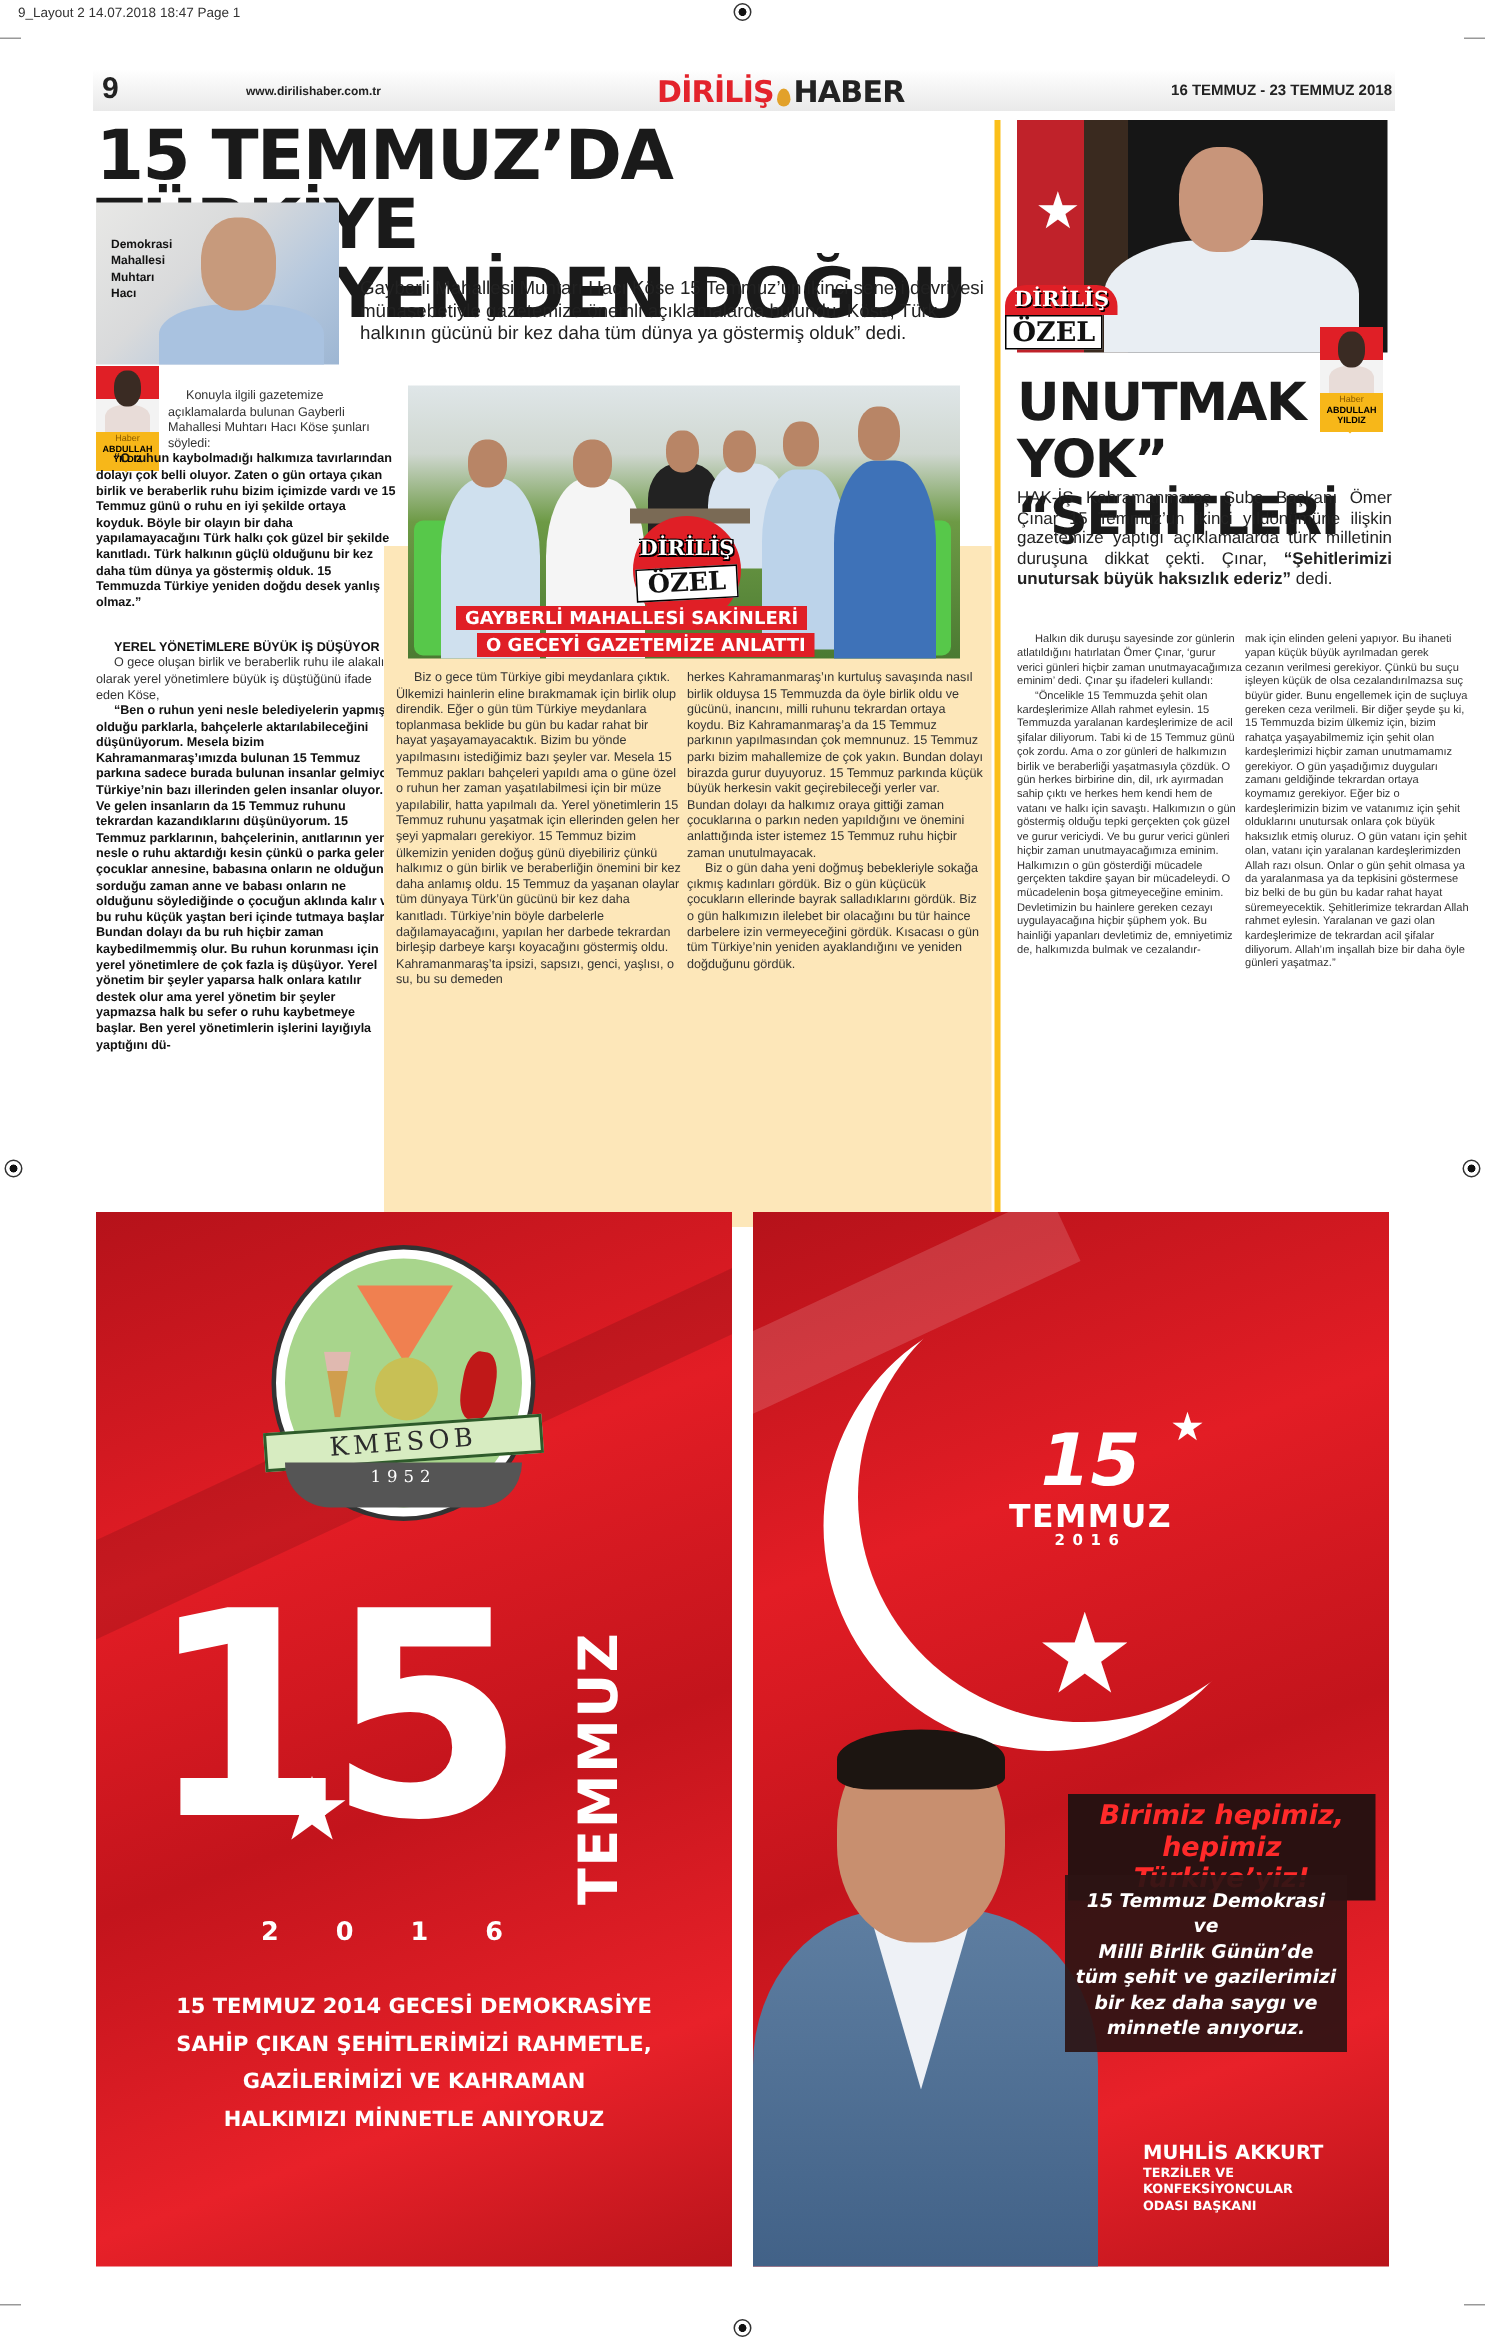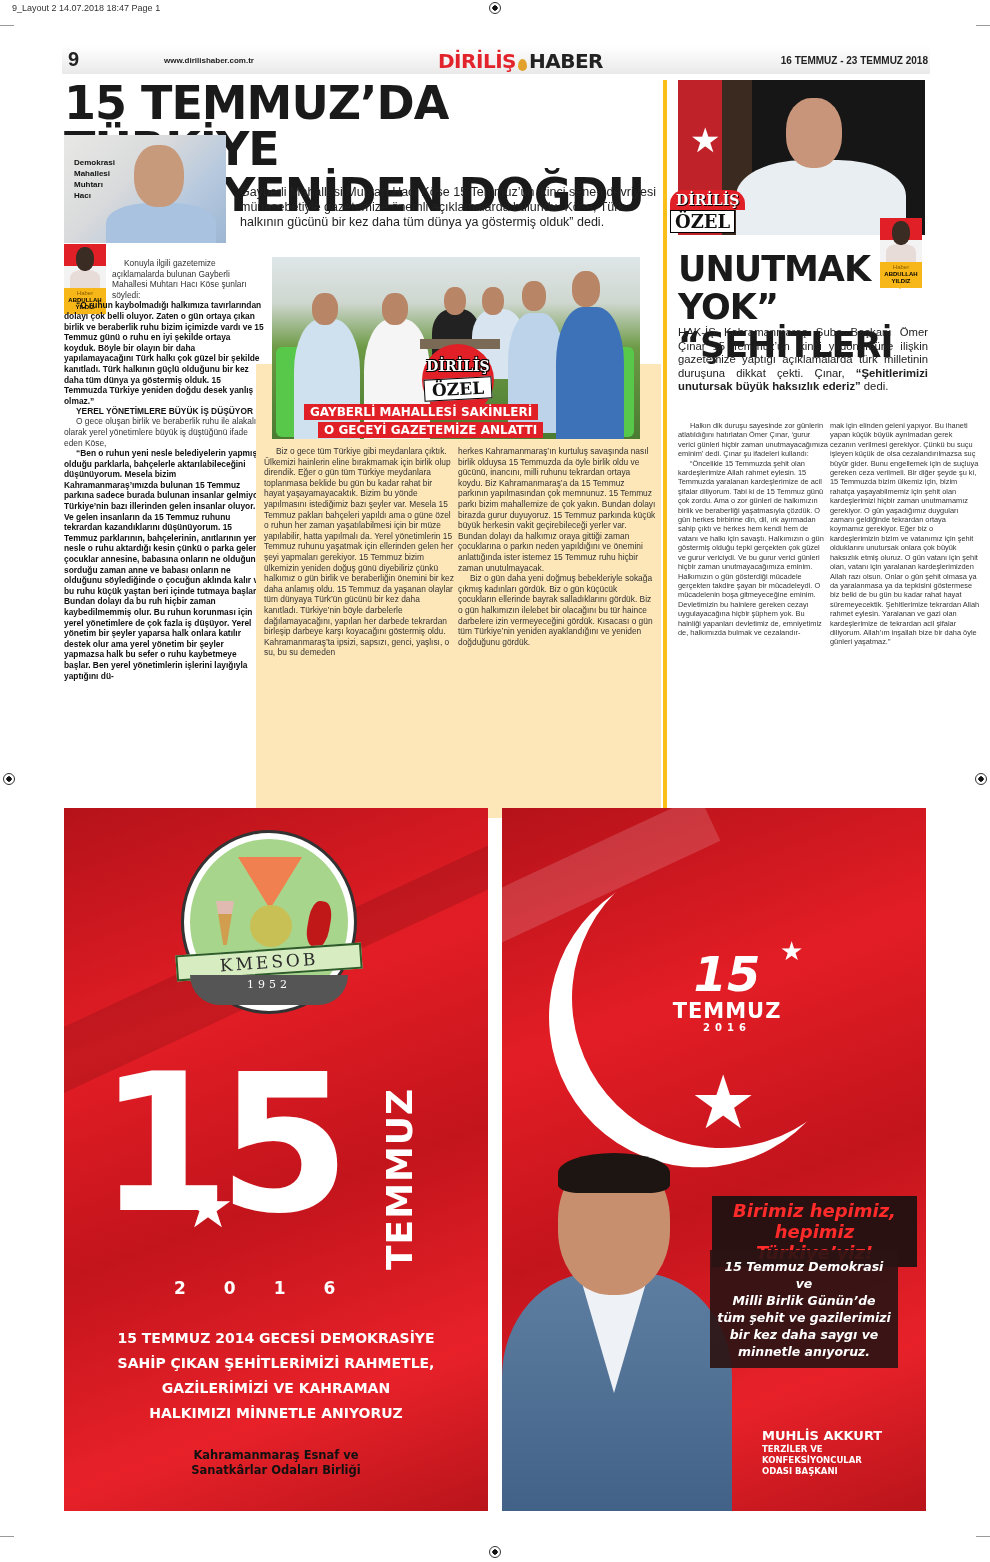--- a/index.html
+++ b/index.html
@@ -30,21 +30,21 @@
 .rep-img .hd{position:absolute;left:12px;top:3px;width:18px;height:24px;border-radius:45%;background:#3a2b23}
 .rep-img .bd{position:absolute;left:6px;top:26px;width:30px;height:20px;border-radius:40% 40% 0 0;background:#e8dcd8}
 .rep-tag{width:42px;background:#f7b719;text-align:center;font-size:6px;line-height:7px;padding:2px 0 3px;position:relative}
 .rep-tag:after{content:"";position:absolute;left:16px;bottom:-5px;border:4px solid transparent;border-top:4px solid #f7b719}
 .rep-tag .hb{color:#8a5b00;display:block}
 .rep-tag .nm{font-weight:bold;color:#000;display:block}
 .col{font-size:8.4px;line-height:10.6px;color:#333;text-align:left}
 .col p{text-indent:12px}
 .col-left{left:64px;top:258px;width:200px}
 .col-left .intro{padding-left:48px}
-.col-left h4{font-size:8.4px;font-weight:bold;margin-top:0;line-height:10px;padding-left:12px;color:#111}
+.col-left h4{font-size:8.4px;font-weight:bold;margin-top:20px;line-height:10px;padding-left:12px;color:#111}
 .quote-b{font-weight:bold;color:#111}
 .yellow-box{left:256px;top:364px;width:405px;height:454px;background:#fde7b9}
 .groupphoto{left:272px;top:257px;width:368px;height:182px;background:linear-gradient(to bottom,#dfe6e8 0%,#cfd7d0 25%,#6d9a45 50%,#4b7a32 100%);overflow:hidden}
 .gp-person{position:absolute;border-radius:40% 40% 0 0}
 .gp-head{position:absolute;border-radius:45%;background:#b88566}
 .chair{position:absolute;background:#57c84a;border-radius:6px}
 .ozel-badge{width:72px;height:72px;border-radius:50%;background:#e01f26;position:relative}
 .ozel-badge .t1{position:absolute;left:-2px;top:14px;width:76px;text-align:center;font-family:"DejaVu Serif",serif;font-weight:900;font-size:14px;color:#fff;text-shadow:1px 1px 0 #000,-1px -1px 0 #000,1px -1px 0 #000,-1px 1px 0 #000}
 .ozel-badge .t2{position:absolute;left:2px;top:34px;width:68px;text-align:center;font-family:"DejaVu Serif",serif;font-weight:900;font-size:17px;color:#111;background:#fff;border:1px solid #000;transform:rotate(-3deg)}
 .redcap{background:#e01f26;color:#fff;font-family:"DejaVu Sans",sans-serif;font-weight:bold;font-size:12px;line-height:16px;padding:0 6px;text-align:right}
@@ -227,24 +227,20 @@
   <div class="abs big15">15</div>
   <div class="abs" style="left:118px;top:370px;color:#fff;font-size:58px;line-height:58px">★</div>
   <div class="abs temmuz-v">TEMMUZ</div>
   <div class="abs year-l">2016</div>
   <div class="abs ad-l-text">
     <div>15 TEMMUZ 2014 GECESİ DEMOKRASİYE</div>
     <div>SAHİP ÇIKAN ŞEHİTLERİMİZİ RAHMETLE,</div>
     <div>GAZİLERİMİZİ VE KAHRAMAN</div>
     <div>HALKIMIZI MİNNETLE ANIYORUZ</div>
   </div>
-  <div class="abs ad-l-org">
-    <div>Kahramanmaraş Esnaf ve</div>
-    <div>Sanatkârlar Odaları Birliği</div>
-  </div>
 </div>
 
 <div class="abs ad ad-right">
   <div class="fold" style="left:-40px;top:40px;width:260px;height:50px;background:rgba(255,255,255,.15)"></div>
   <div class="abs crescent"></div>
   <div class="abs logo15">
     <div class="n">15</div>
     <div class="t">TEMMUZ</div>
     <div class="y">2016</div>
   </div>

